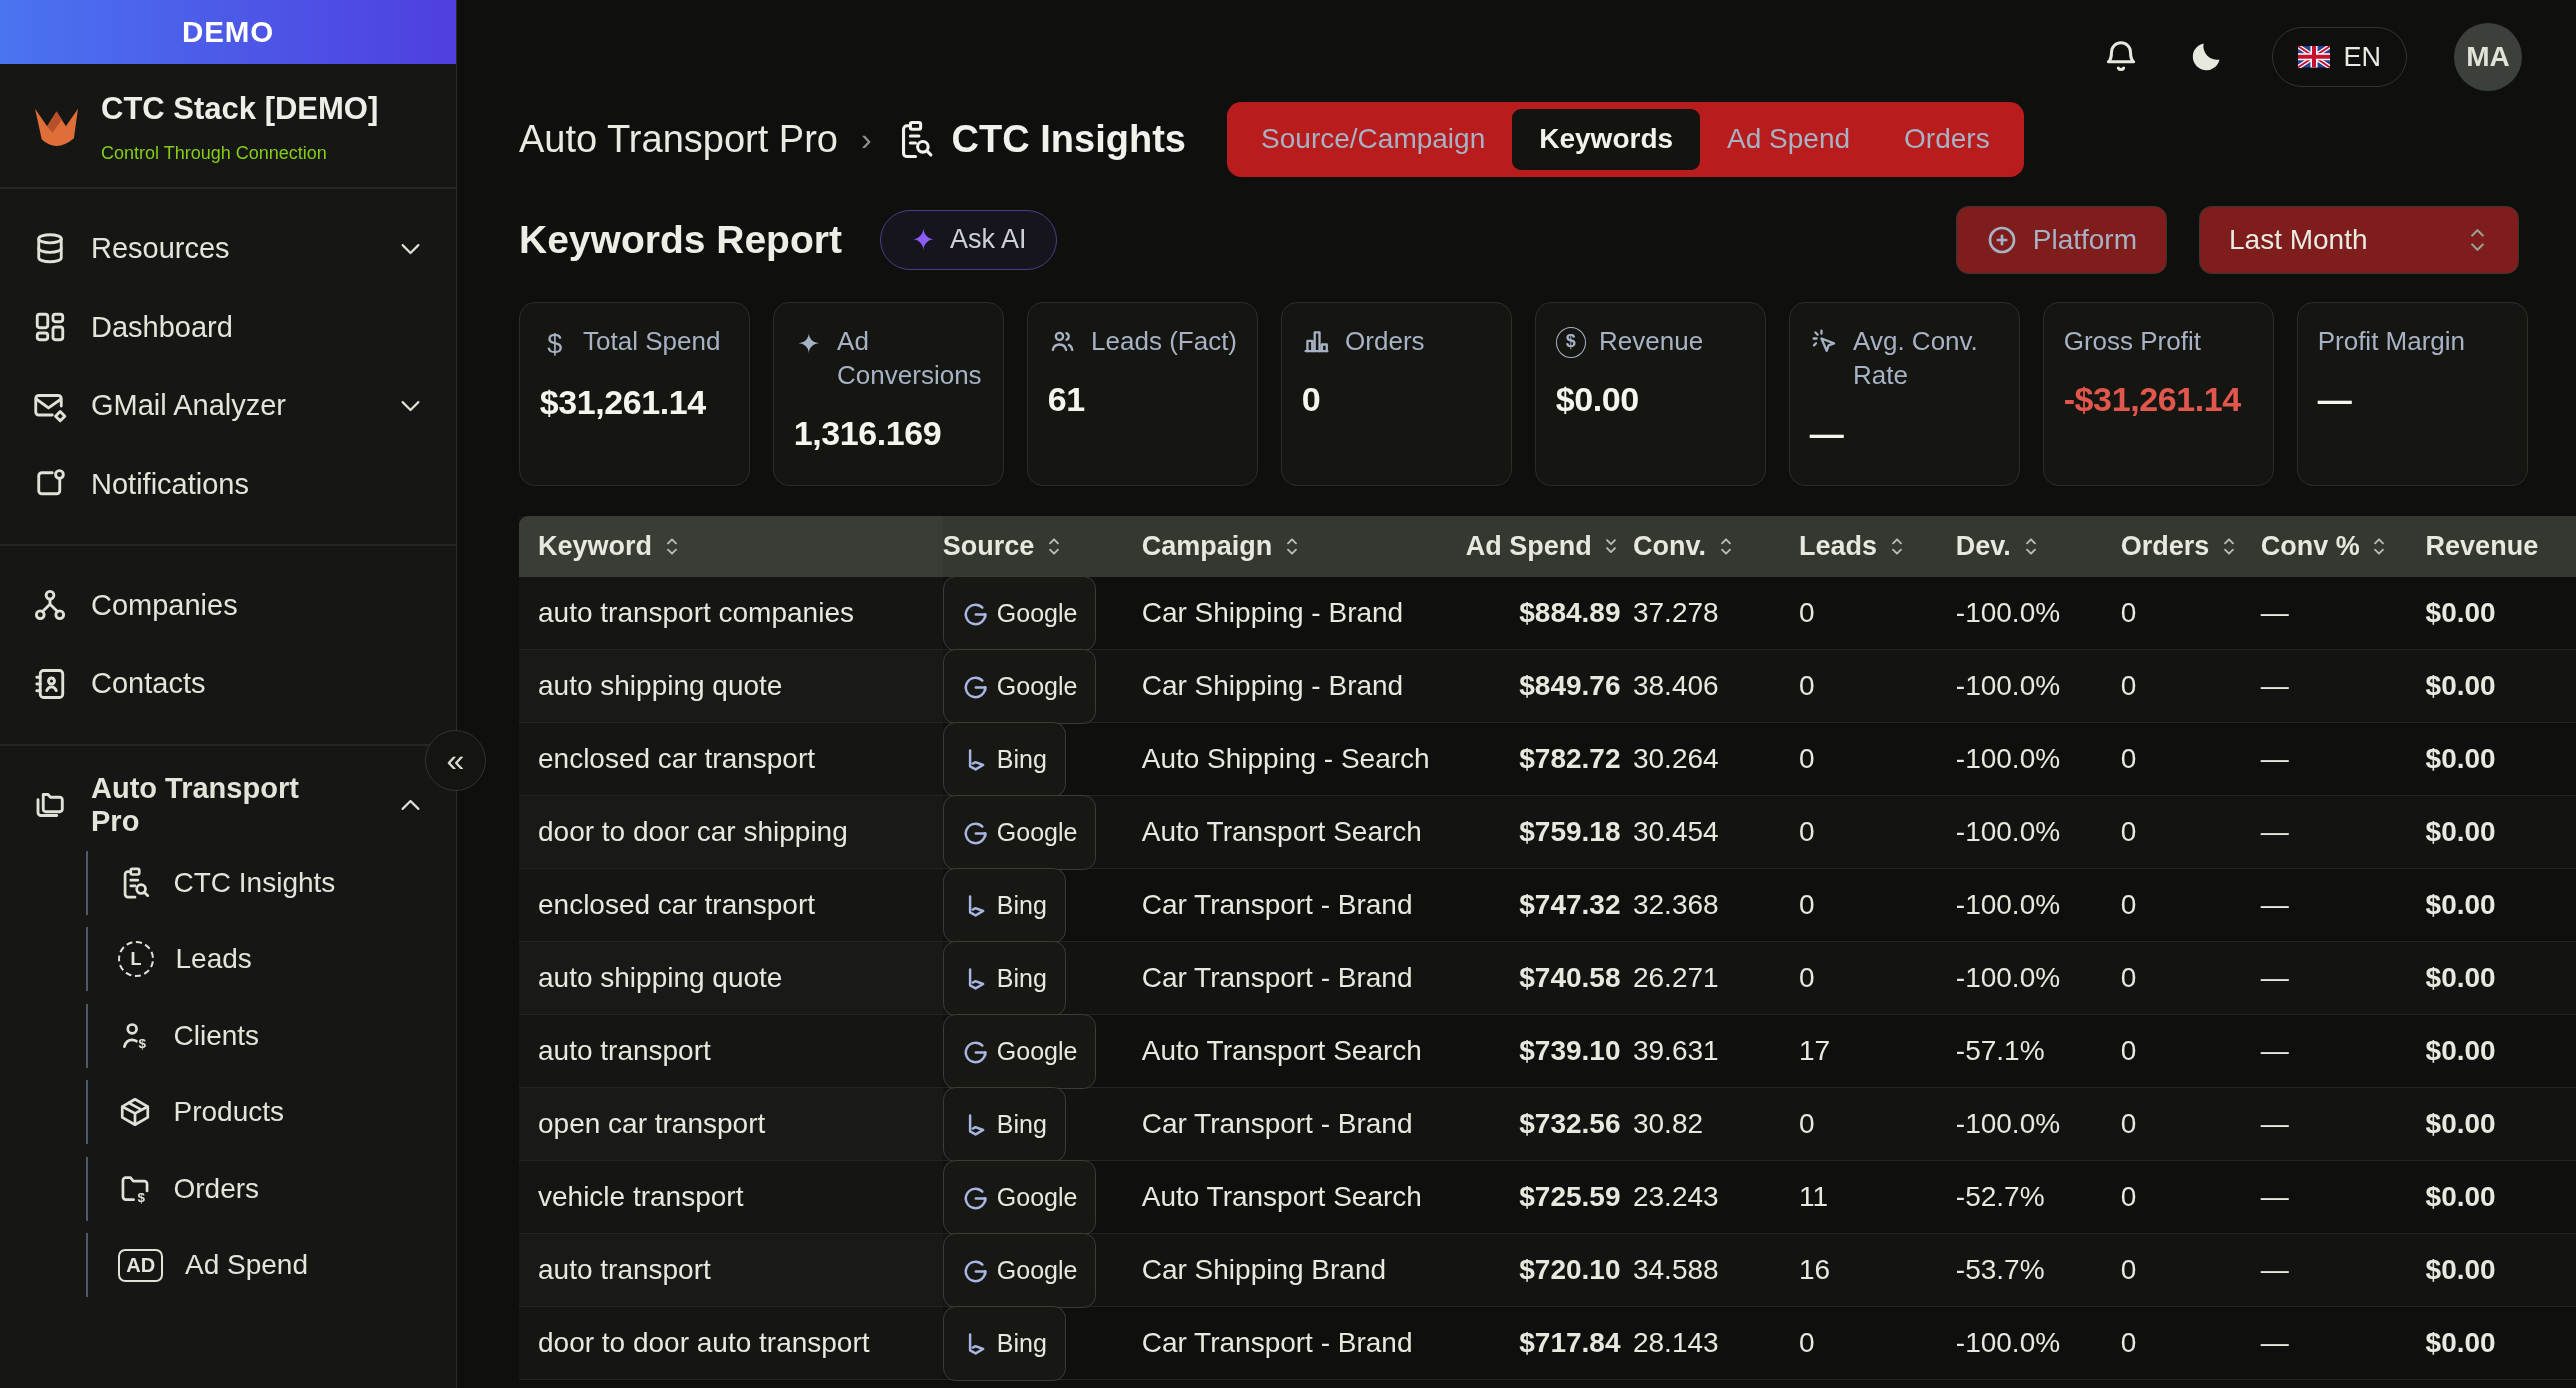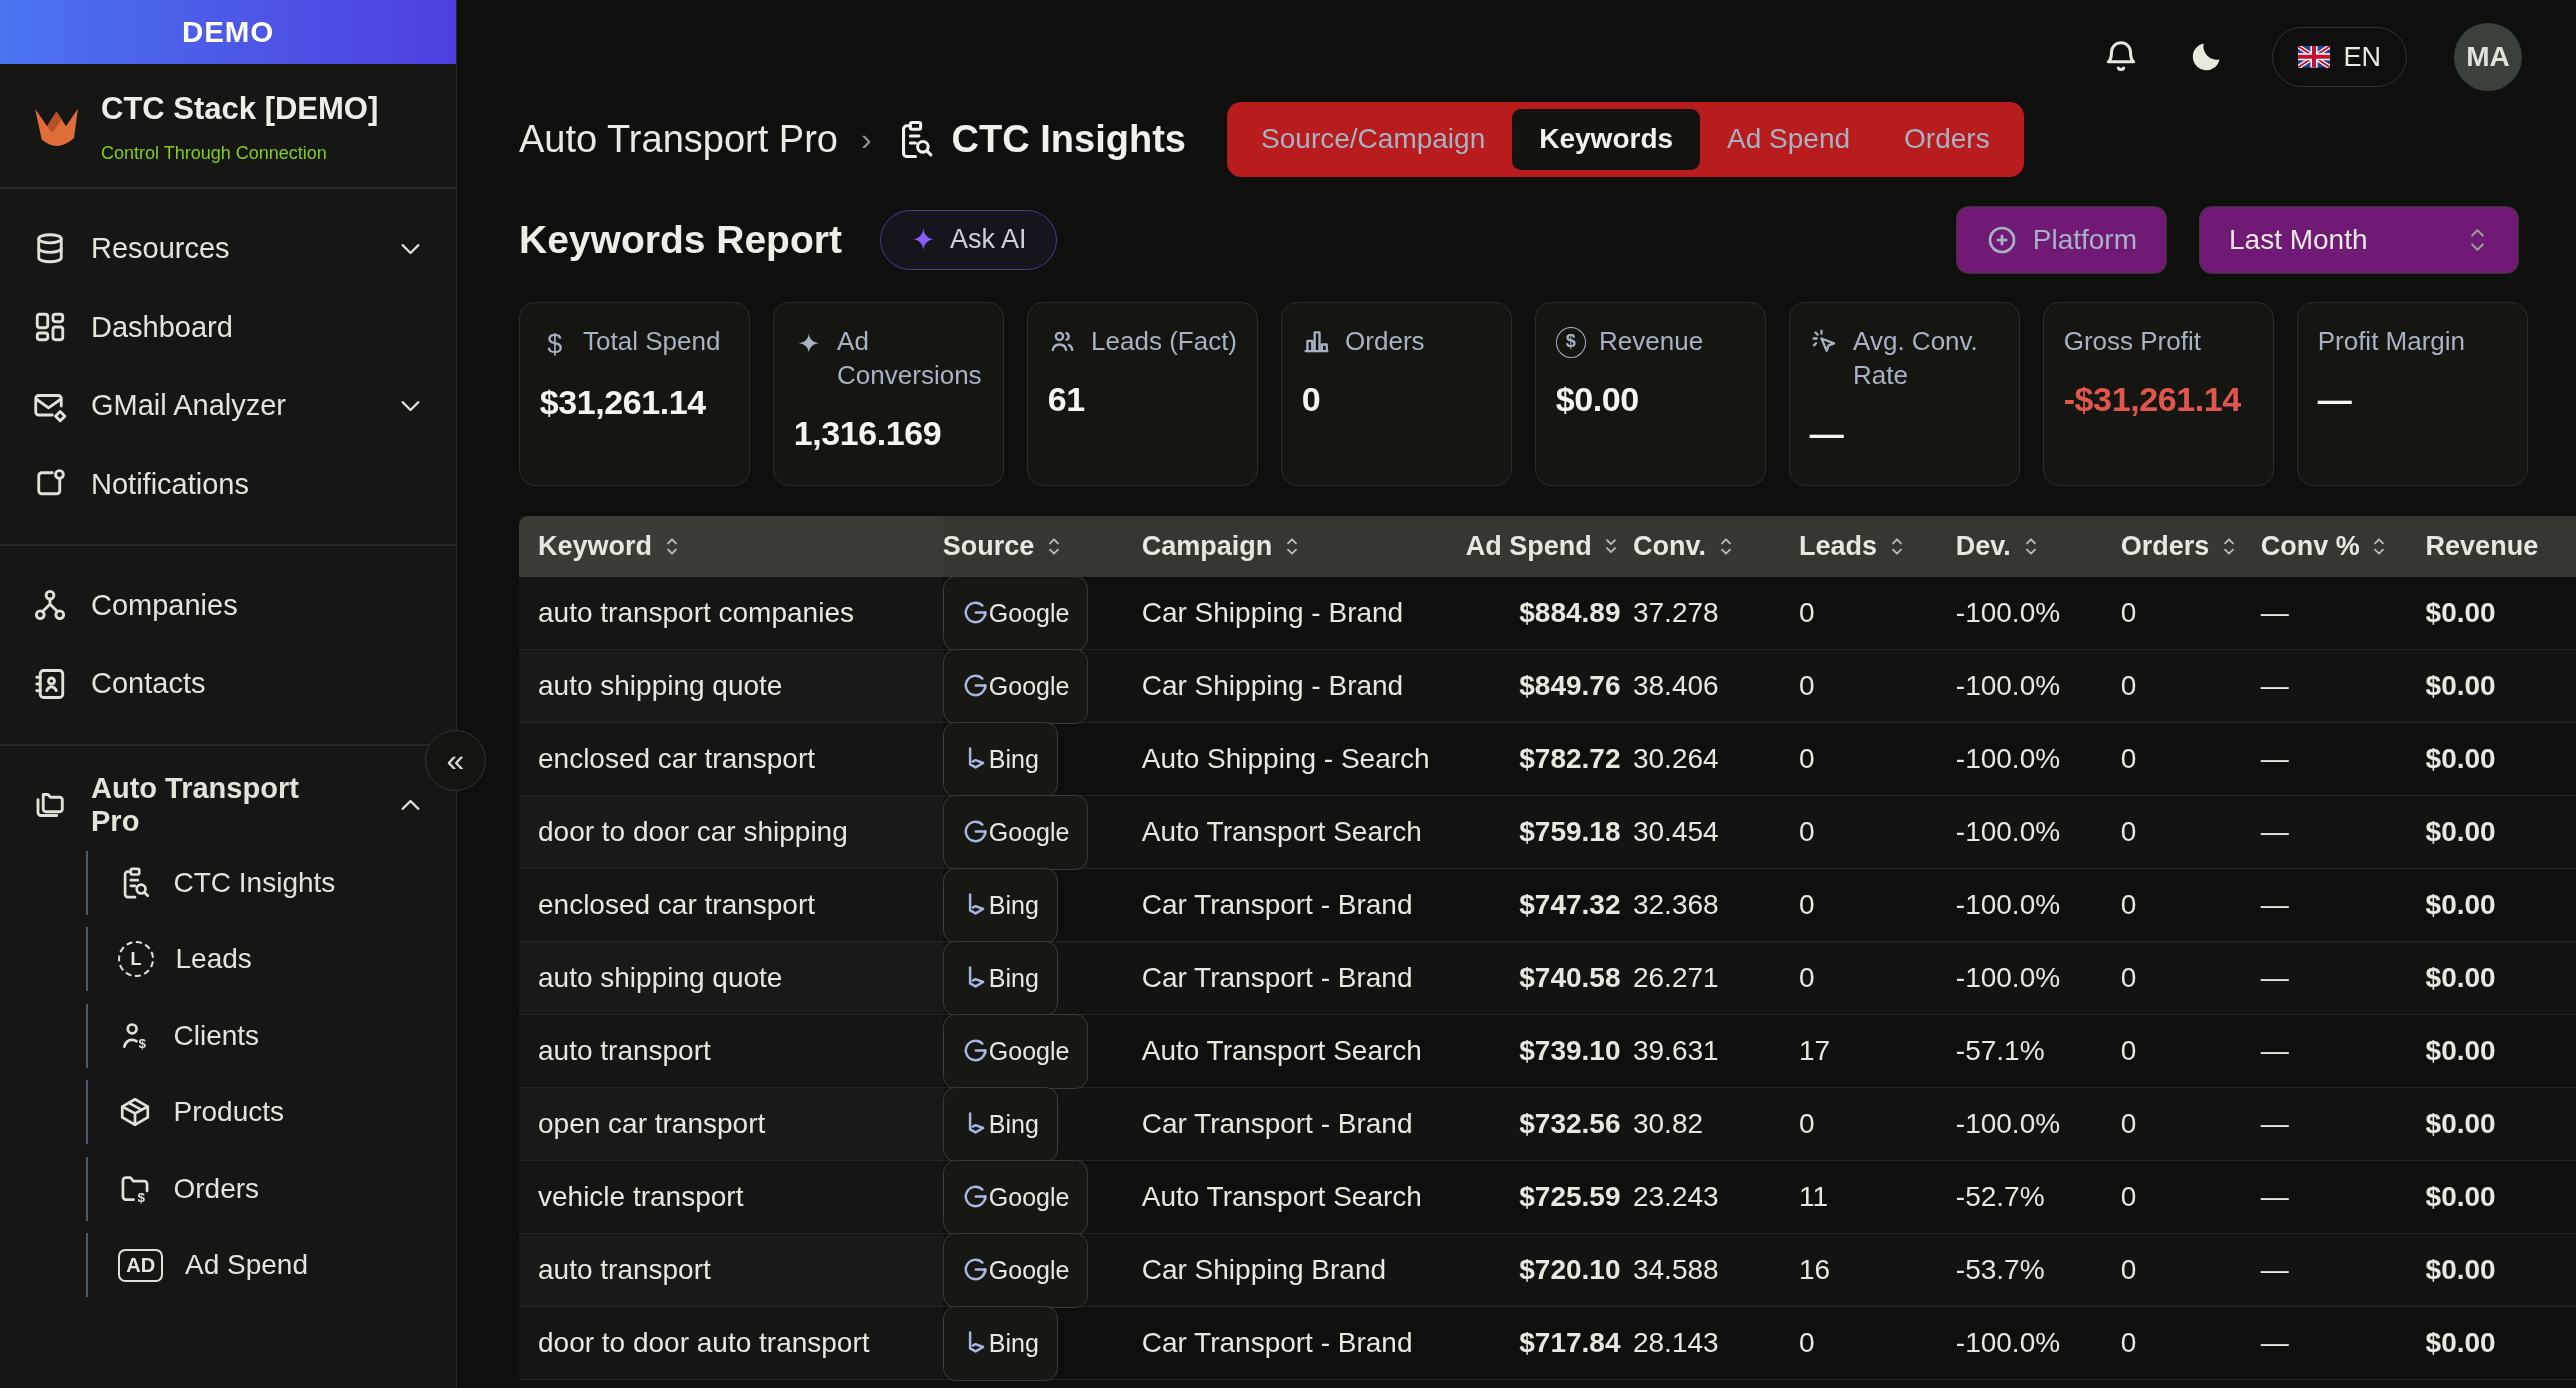--- a/index.html
+++ b/index.html
@@ -54,21 +54,21 @@
                   stroke-linecap:round;stroke-linejoin:round}
   .tabs{display:flex;background:#b91c1c;border-radius:14.3px;padding:7.2px}
   .tab{padding:14.3px 27px;font-size:28px;color:#a7b2c5;border-radius:9px;font-weight:500;cursor:pointer}
   .tab.active{background:#131410;color:#f2f3ed;font-weight:600}
   .titlerow{display:flex;align-items:center;padding:29px 57px 25px 61px}
   .ptitle{font-size:39px;font-weight:700;color:#edefe6}
   .askai{display:flex;align-items:center;gap:14.3px;margin-left:38px;border:1.8px solid #4c3e86;
          background:#16141c;border-radius:894px;padding:13.4px 30px;font-size:27px;color:#ccd0d7;cursor:pointer}
   .askai .sp{color:#8b5cf6;font-size:29.5px;line-height:1}
   .spacer{flex:1}
-  .btn{display:flex;align-items:center;gap:14.3px;border:1.8px solid #37382f;background:#701a75;
+  .btn{display:flex;align-items:center;gap:14.3px;border:1.8px solid #37382f;background:#7f1d1d;
        border-radius:12.5px;padding:17px 29px;font-size:28px;cursor:pointer}
   .platform{color:#a7b2c5;font-weight:500}
   .platform svg{width:32px;height:32px;stroke:#a7b2c5;fill:none;stroke-width:2}
   .period{color:#e9ebe2;margin-left:32px;width:320px;justify-content:space-between;box-sizing:border-box}
   .period svg{width:23px;height:32px;stroke:#9a9d92;fill:none;stroke-width:2.4;
               stroke-linecap:round;stroke-linejoin:round}
   
   .kpis{display:flex;gap:23px;padding:3.6px 0 30px 61px}
   .kpi{width:231px;min-height:184px;background:#151612;border:1.8px solid #2c2d27;border-radius:16px;
        padding:21.5px 19.7px;box-sizing:border-box}
@@ -93,21 +93,21 @@
   .trow:nth-child(even){background:rgba(255,255,255,.018)}
   .td{display:flex;align-items:center}
   .c0{width:424px;padding-left:19px;box-sizing:border-box;background:rgba(255,255,255,.028)}
   .thead .c0{height:100%}
   .c1{width:199px;box-sizing:border-box}
   .c2{width:318px;box-sizing:border-box}
   .c3{width:161px;box-sizing:border-box;justify-content:flex-end}
   .c4,.c5,.c6,.c7,.c8,.c9{box-sizing:border-box;padding-left:12.5px}
   .c4{width:166px}.c5{width:157px}.c6{width:165px}.c7{width:140px}.c8{width:165px}.c9{width:197px}
   .spend{font-weight:700}
-  .badge{display:inline-flex;align-items:flex-start;gap:0;border:1.8px solid #3b3c36;border-radius:12.5px;
+  .badge{display:inline-flex;align-items:flex-end;gap:8px;border:1.8px solid #3b3c36;border-radius:12.5px;
          padding:22px 18px;font-size:25px;color:#e7e9de;background:#171814}
   .badge svg{width:27px;height:27px;stroke:#a9b6e4;fill:none;stroke-width:2.2;
              stroke-linecap:round;stroke-linejoin:round;flex:none}
 </style>
 </head>
 <body>
 
 <aside class="sidebar">
   <div class="demo">DEMO</div>
 

